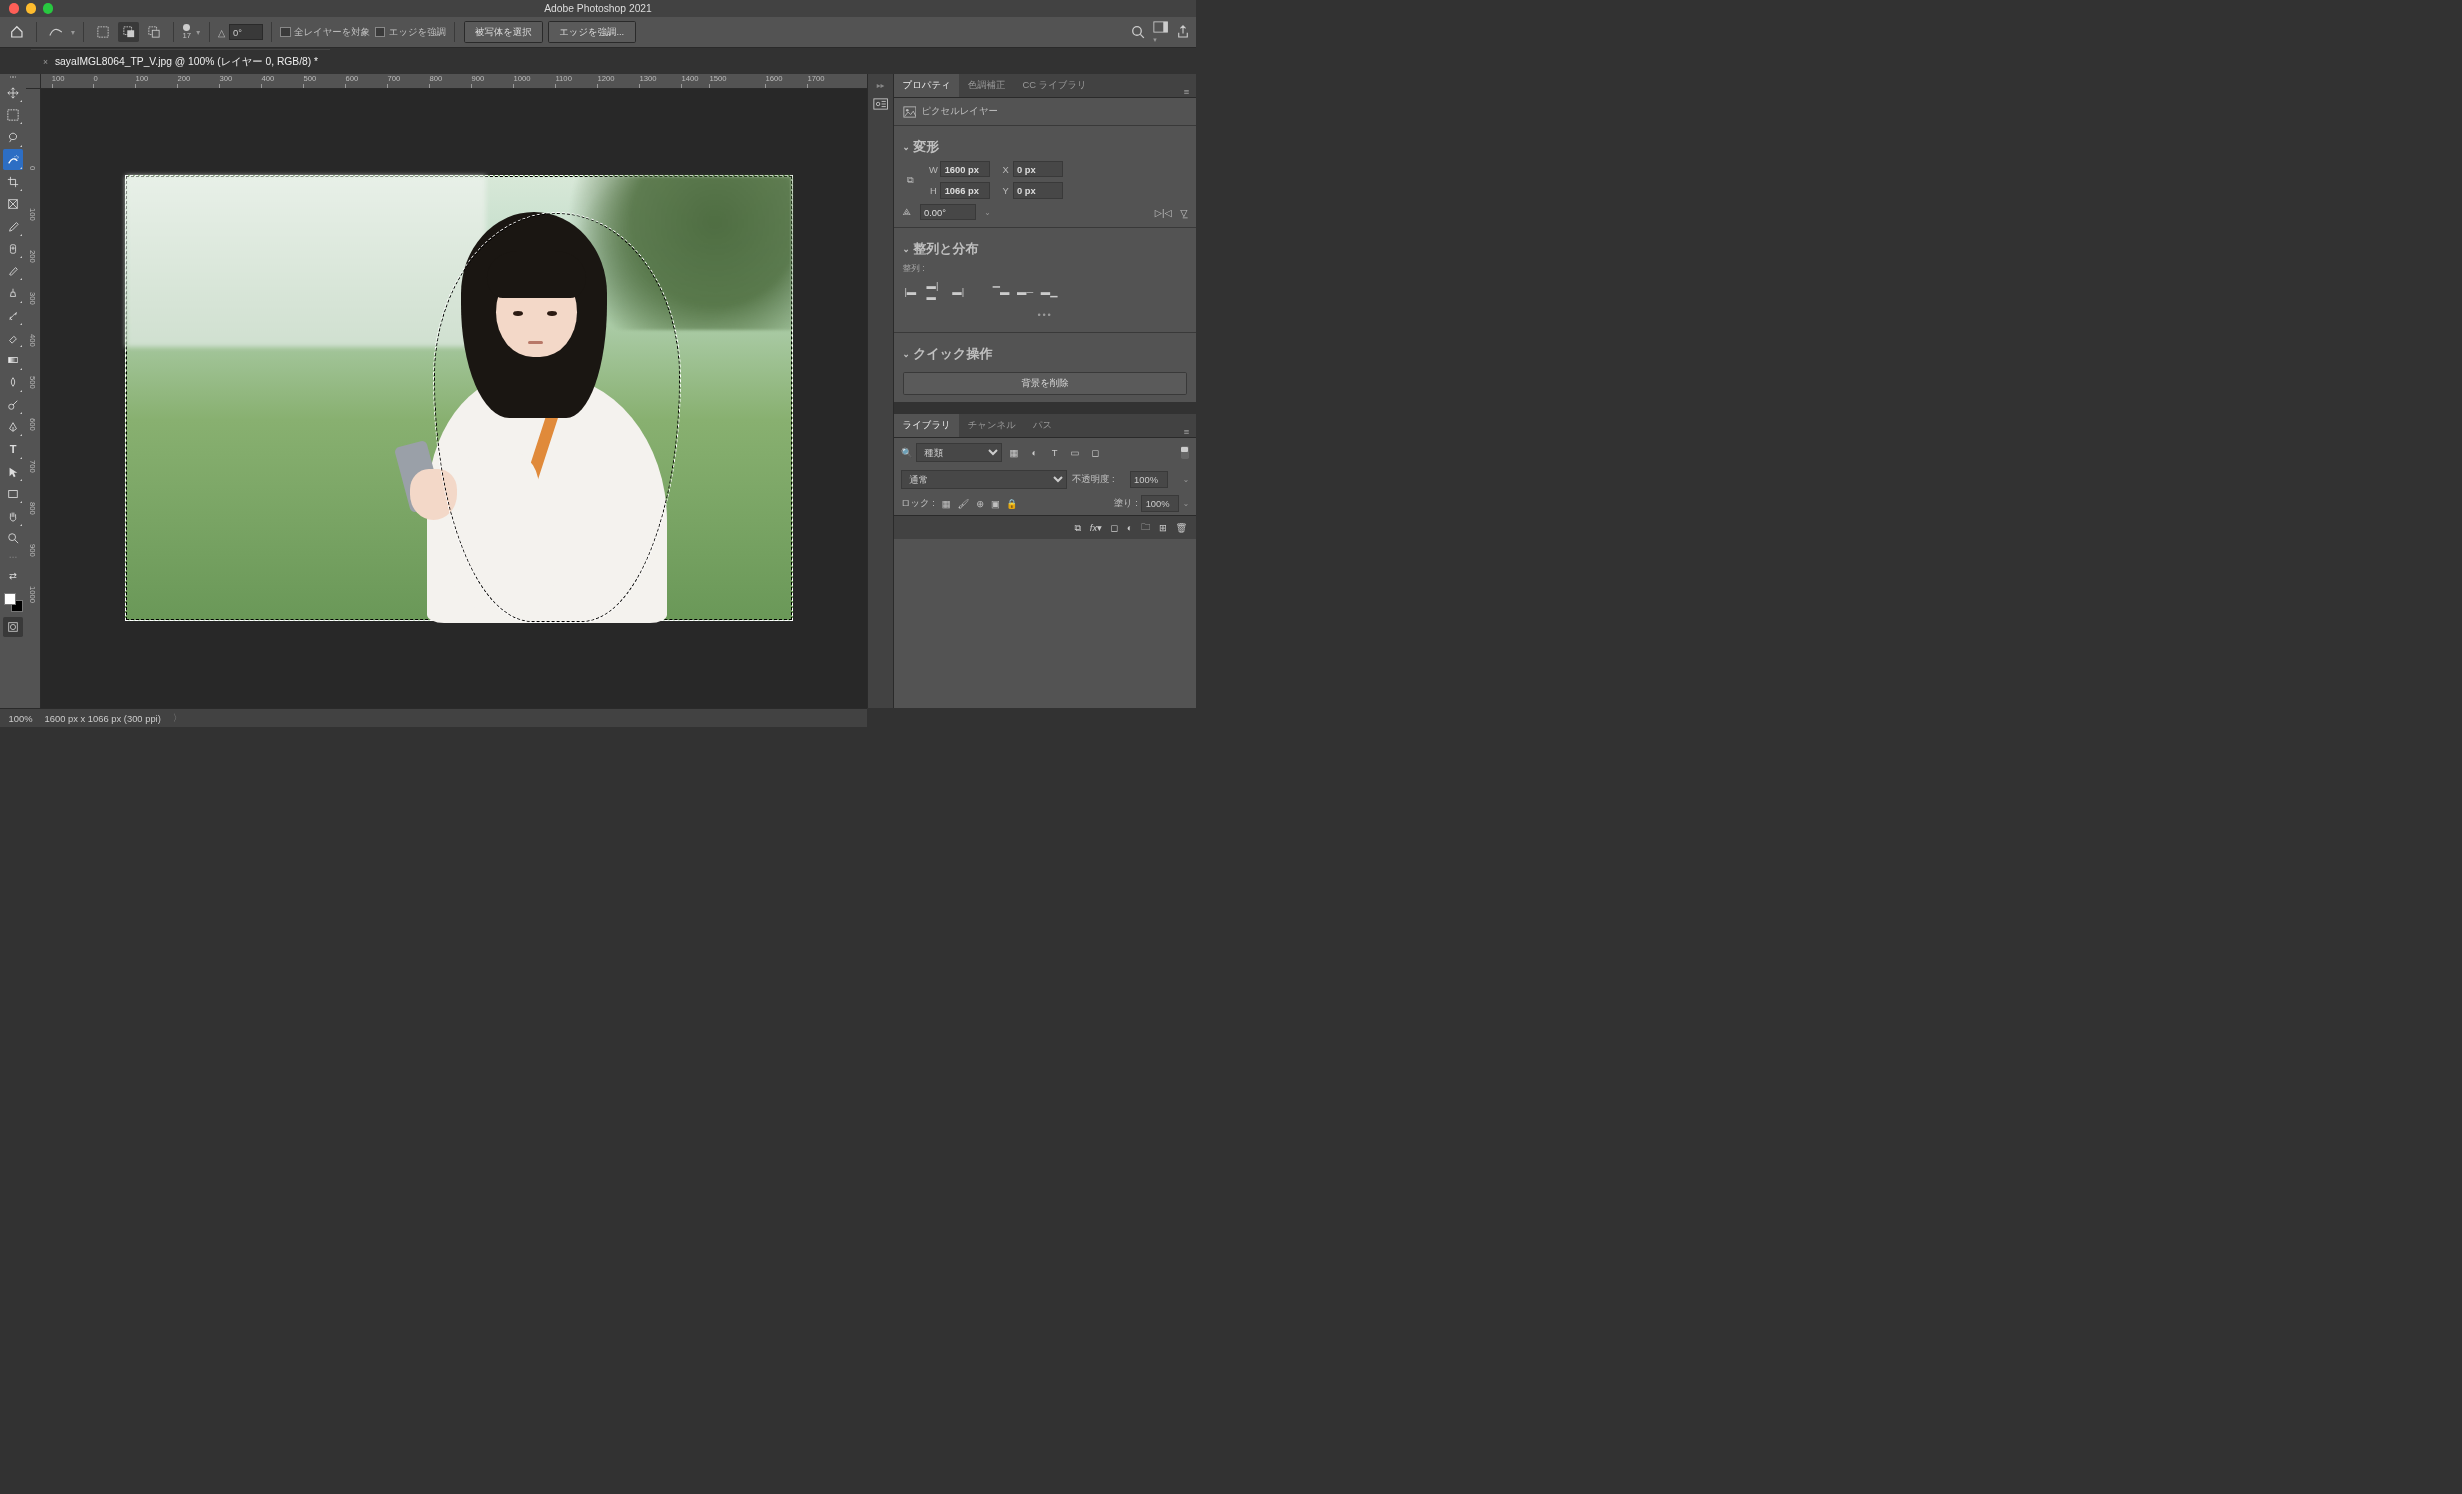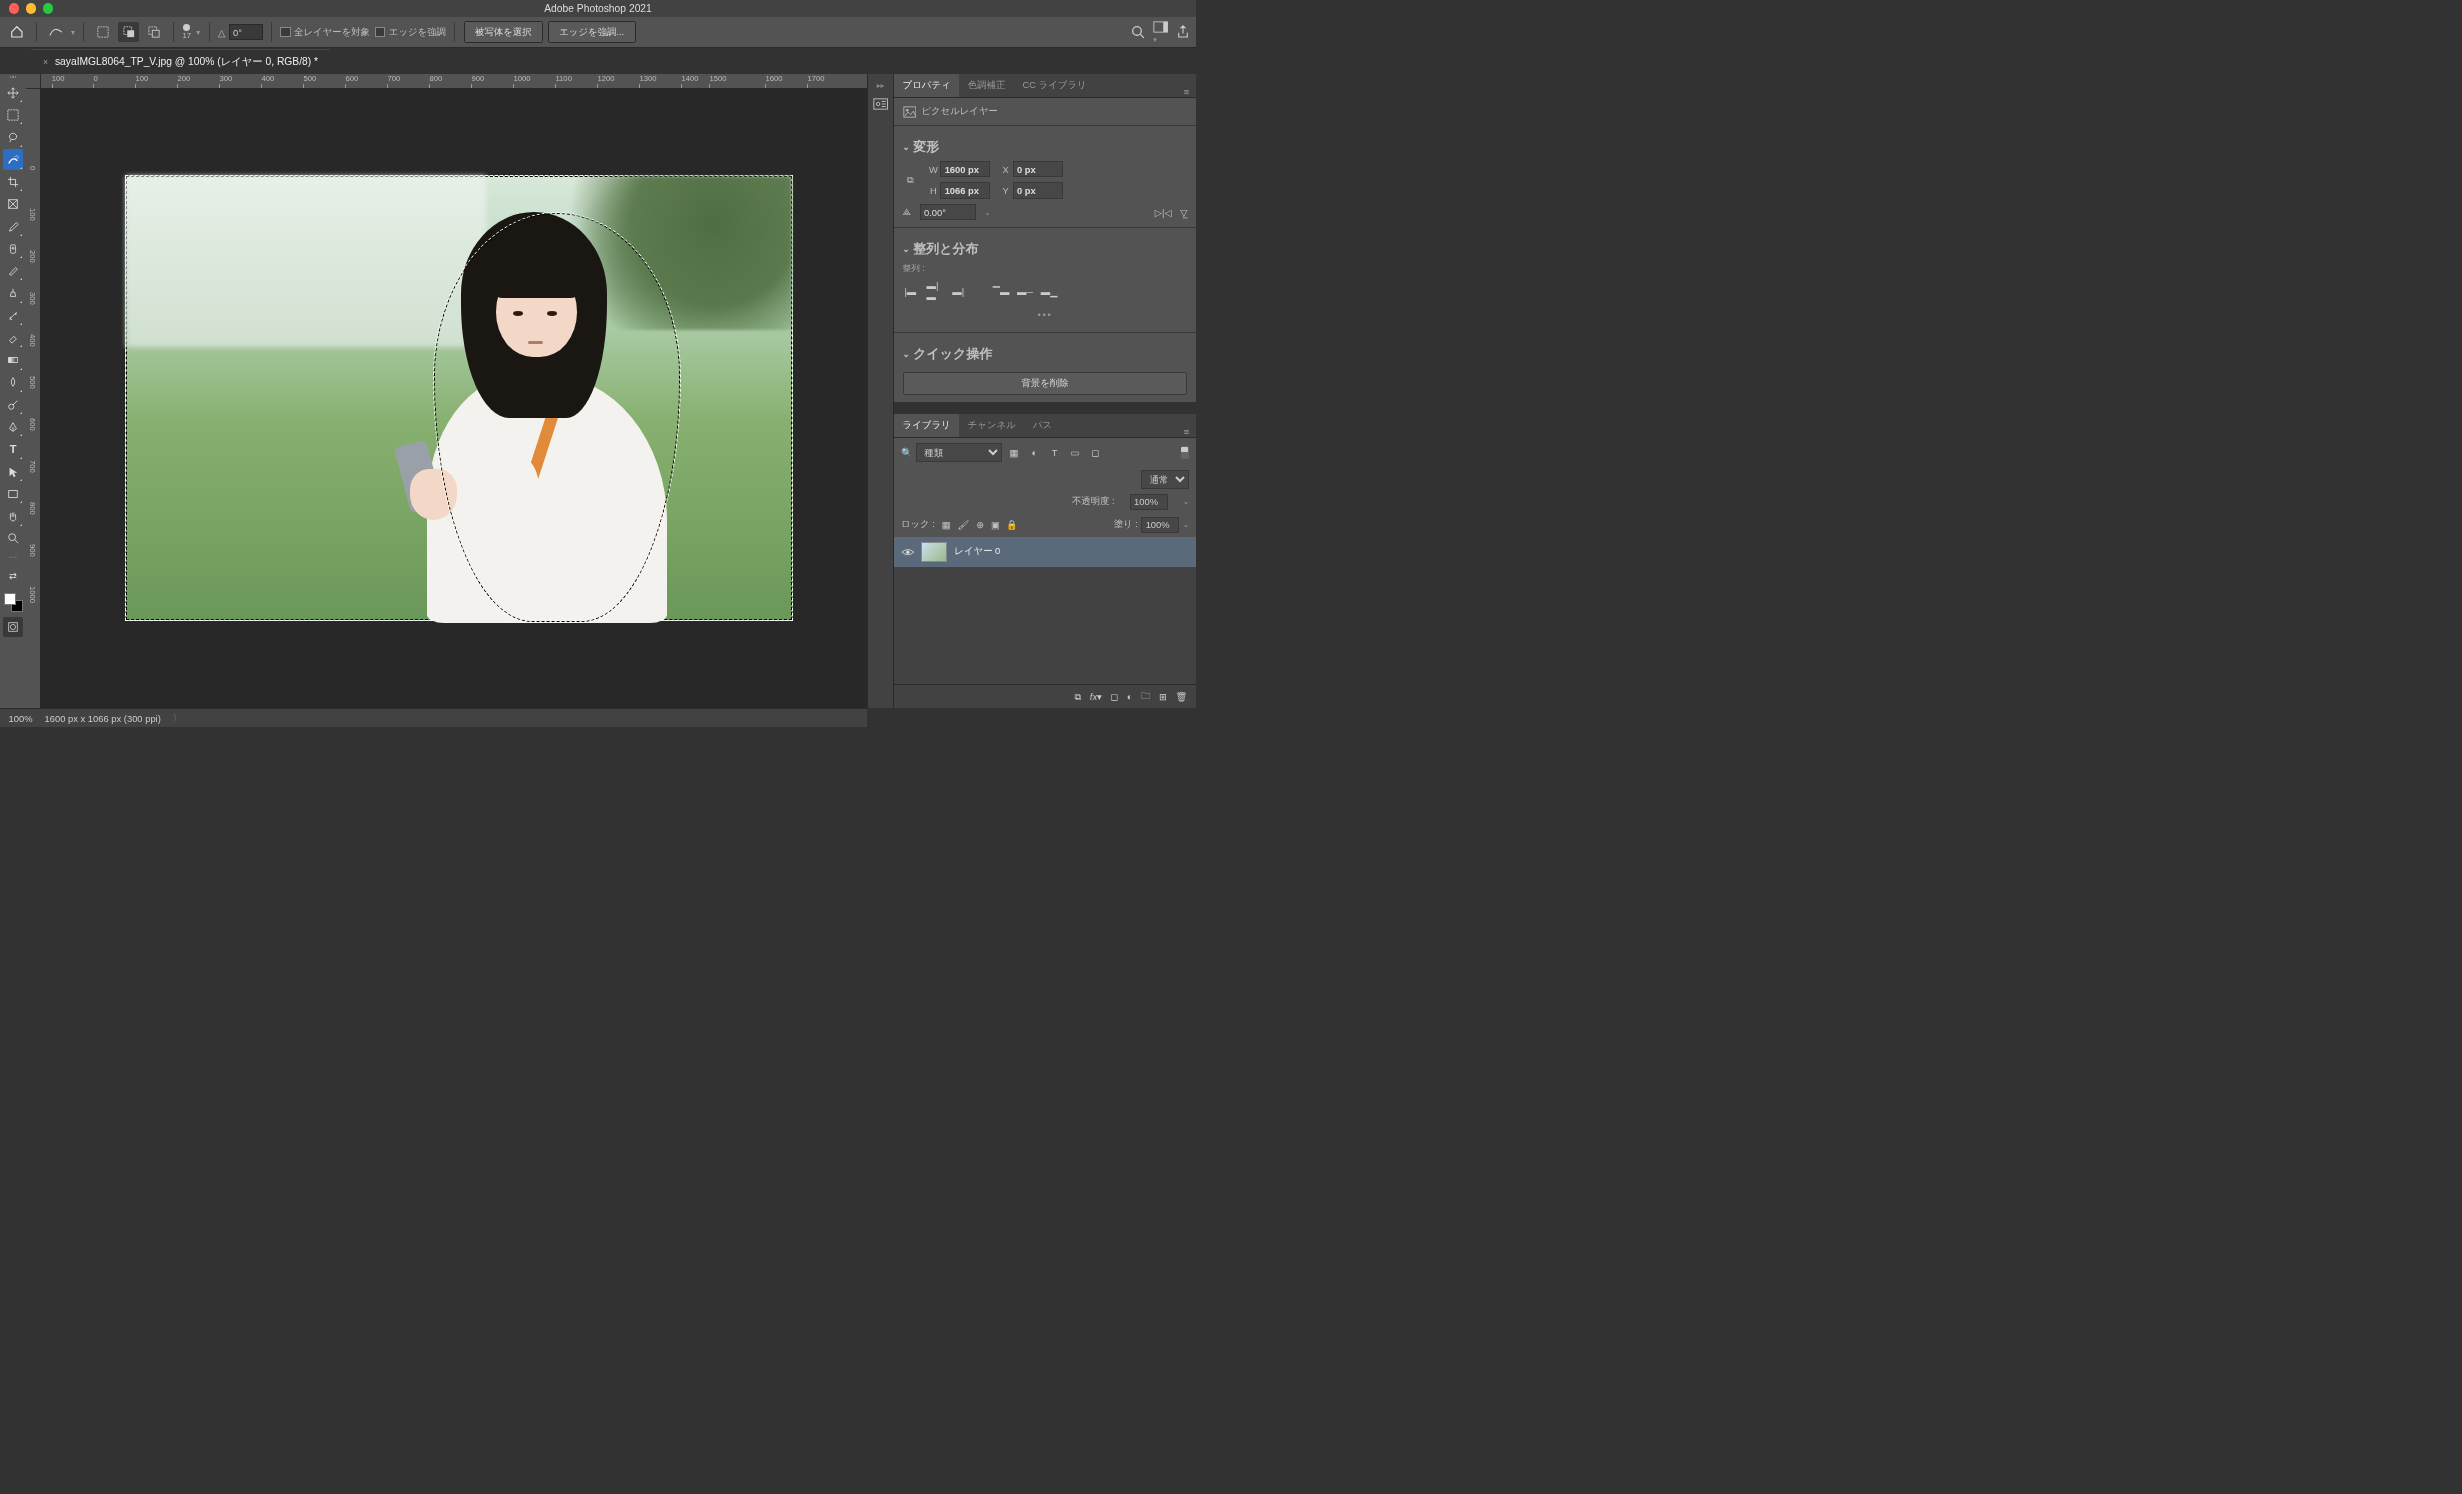--- a/index.html
+++ b/index.html
@@ -102,21 +102,21 @@
 .divider { height: 0.9px; background: #393939; margin: 6.9px -8.6px; }
 .dots { text-align: center; color: #999; letter-spacing: 1.7px; padding: 5.1px 0; }
 
 
 .layerspanel { flex: 1; display: flex; flex-direction: column; background: #535353; }
 .layerfilter { display: flex; align-items: center; gap: 3.4px; padding: 5.1px 6.9px; }
 .layerfilter select { flex: 0 0 86px; background: #474747; border: 0.9px solid #393939; color: #ccc; padding: 1.7px 3.4px; font-size: 9.4px; }
 .layerfilter .ficon { width: 17px; height: 13.7px; display: flex; align-items: center; justify-content: center; color: #ccc; }
 .layerfilter .sw { margin-left: auto; width: 8.6px; height: 13.7px; background: #666; border-radius: 1.7px; position: relative; }
 .layerfilter .sw::after { content:''; position:absolute; top:0.9px; left:0.9px; width:6.9px; height:5.1px; background:#ccc; border-radius:0.9px; }
-.blendrow { display: flex; align-items: flex-end; gap: 5.1px; padding: 3.4px 6.9px; font-size: 9.4px; flex-direction: column; }
+.blendrow { display: flex; align-items: center; gap: 5.1px; padding: 3.4px 6.9px; font-size: 9.4px; }
 .blendrow select { background: #474747; border: 0.9px solid #393939; color: #ccc; padding: 1.7px 3.4px; font-size: 9.4px; }
 .blendrow .op { margin-left: auto; display: flex; align-items: center; gap: 15px; }
 .blendrow input { width: 38px; background: #474747; border: 0.9px solid #393939; color: #ccc; padding: 1.7px 3.4px; font-size: 9.4px; }
 .lockrow { display: flex; align-items: center; gap: 6.9px; padding: 3.4px 6.9px; font-size: 9.4px; }
 .lockrow .fillop { margin-left: auto; display: flex; align-items: center; gap: 3.4px; }
 .lockrow input { width: 38px; background: #474747; border: 0.9px solid #393939; color: #ccc; padding: 1.7px 3.4px; font-size: 9.4px; }
 .layerlist { flex: 1; background: #424242; overflow: auto; }
 .layer { display: flex; align-items: center; gap: 6.9px; padding: 5.1px 6.9px; background: #5a6a7a; }
 .layer .eye { position: static; width: 13.7px; height: 10.3px; background: none; color: #ddd; display:flex; align-items:center; }
 .layer .thumb { width: 26px; height: 20.6px; background: linear-gradient(135deg,#cde,#9b8); border: 0.9px solid #888; }
@@ -554,32 +554,20 @@
           <span>🖌</span>
           <span>⊕</span>
           <span>▣</span>
           <span>🔒</span>
           <div class="fillop">
             <span>塗り :</span>
             <input value="100%" style="">
             <span style="font-size:7.7px;color:#999">⌄</span>
           </div>
         </div>
-        <div class="layerlist">
-          <div class="layer">
-            <div class="eye">
-              <svg width="13.7" height="10.3" viewBox="0 0 16 12">
-                  <path d="M1 6 Q8 0 15 6 Q8 12 1 6" fill="none" stroke="#ddd"></path>
-                  <circle cx="8" cy="6" r="2" fill="#ddd"></circle>
-                </svg>
-            </div>
-            <div class="thumb"></div>
-            <div class="lname">レイヤー 0</div>
-          </div>
-        </div>
         <div class="panelfoot">
           <span>⧉</span>
           <span><i>fx</i>▾</span>
           <span>◻</span>
           <span>◐</span>
           <span>🗀</span>
           <span>⊞</span>
           <span>🗑</span>
         </div>
       </div>

